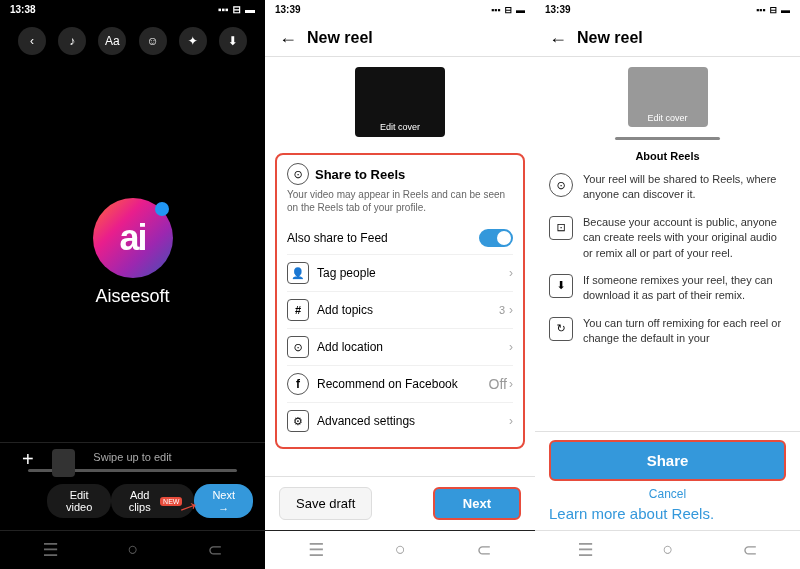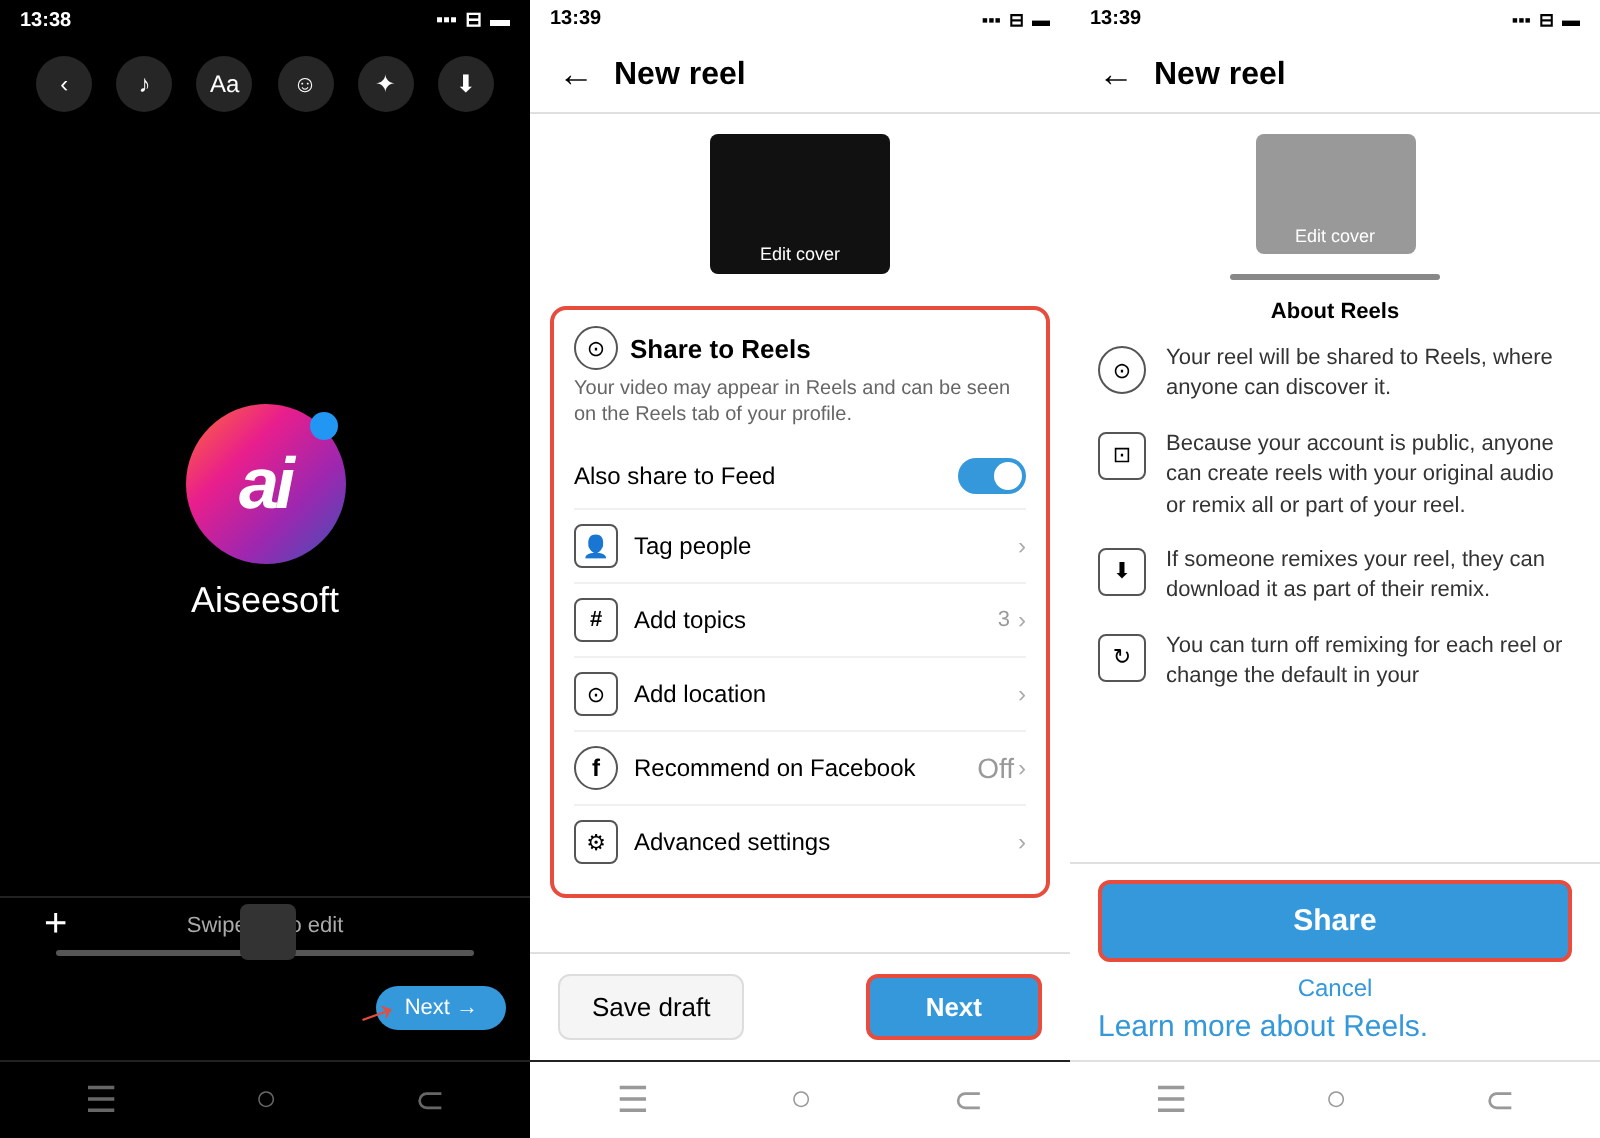--- a/index.html
+++ b/index.html
@@ -492,32 +492,39 @@
     <div class="toolbar-icon">‹</div>
     <div class="toolbar-icon">♪</div>
     <div class="toolbar-icon">Aa</div>
     <div class="toolbar-icon">☺</div>
     <div class="toolbar-icon">✦</div>
     <div class="toolbar-icon">⬇</div>
   </div>
 
   <div class="logo-area">
     <div class="ai-logo">
-      <span style="font-style:italic;letter-spacing:-2px">ai</span>
+      <span style="letter-spacing:-2px">ai</span>
       <div class="ai-dot"></div>
     </div>
     <span class="brand-name">Aiseesoft</span>
   </div>
 
   <div class="bottom-bar">
     <div class="swipe-text">Swipe up to edit</div>
     <div style="height:3px;background:#555;border-radius:2px;margin:0 20px 8px"></div>
     <div class="edit-actions">
       <span class="plus-icon" style="position:relative;font-size:20px">+</span>
       <div class="thumbnail-small" style="position:relative;width:28px;height:28px;border-radius:4px;background:#333"></div>
+      <button class="action-btn">
+        <span>Edit video</span>
+      </button>
+      <button class="action-btn">
+        <span>Add clips</span>
+        <span class="new-badge">NEW</span>
+      </button>
       <button class="next-btn">
         <span>Next →</span>
       </button>
     </div>
   </div>
 
   <div style="position:absolute;bottom:50px;right:65px;color:#e74c3c;font-size:26px;transform:rotate(-20deg);pointer-events:none">→</div>
 
   <div class="nav-bar">
     <span class="nav-icon">☰</span>

